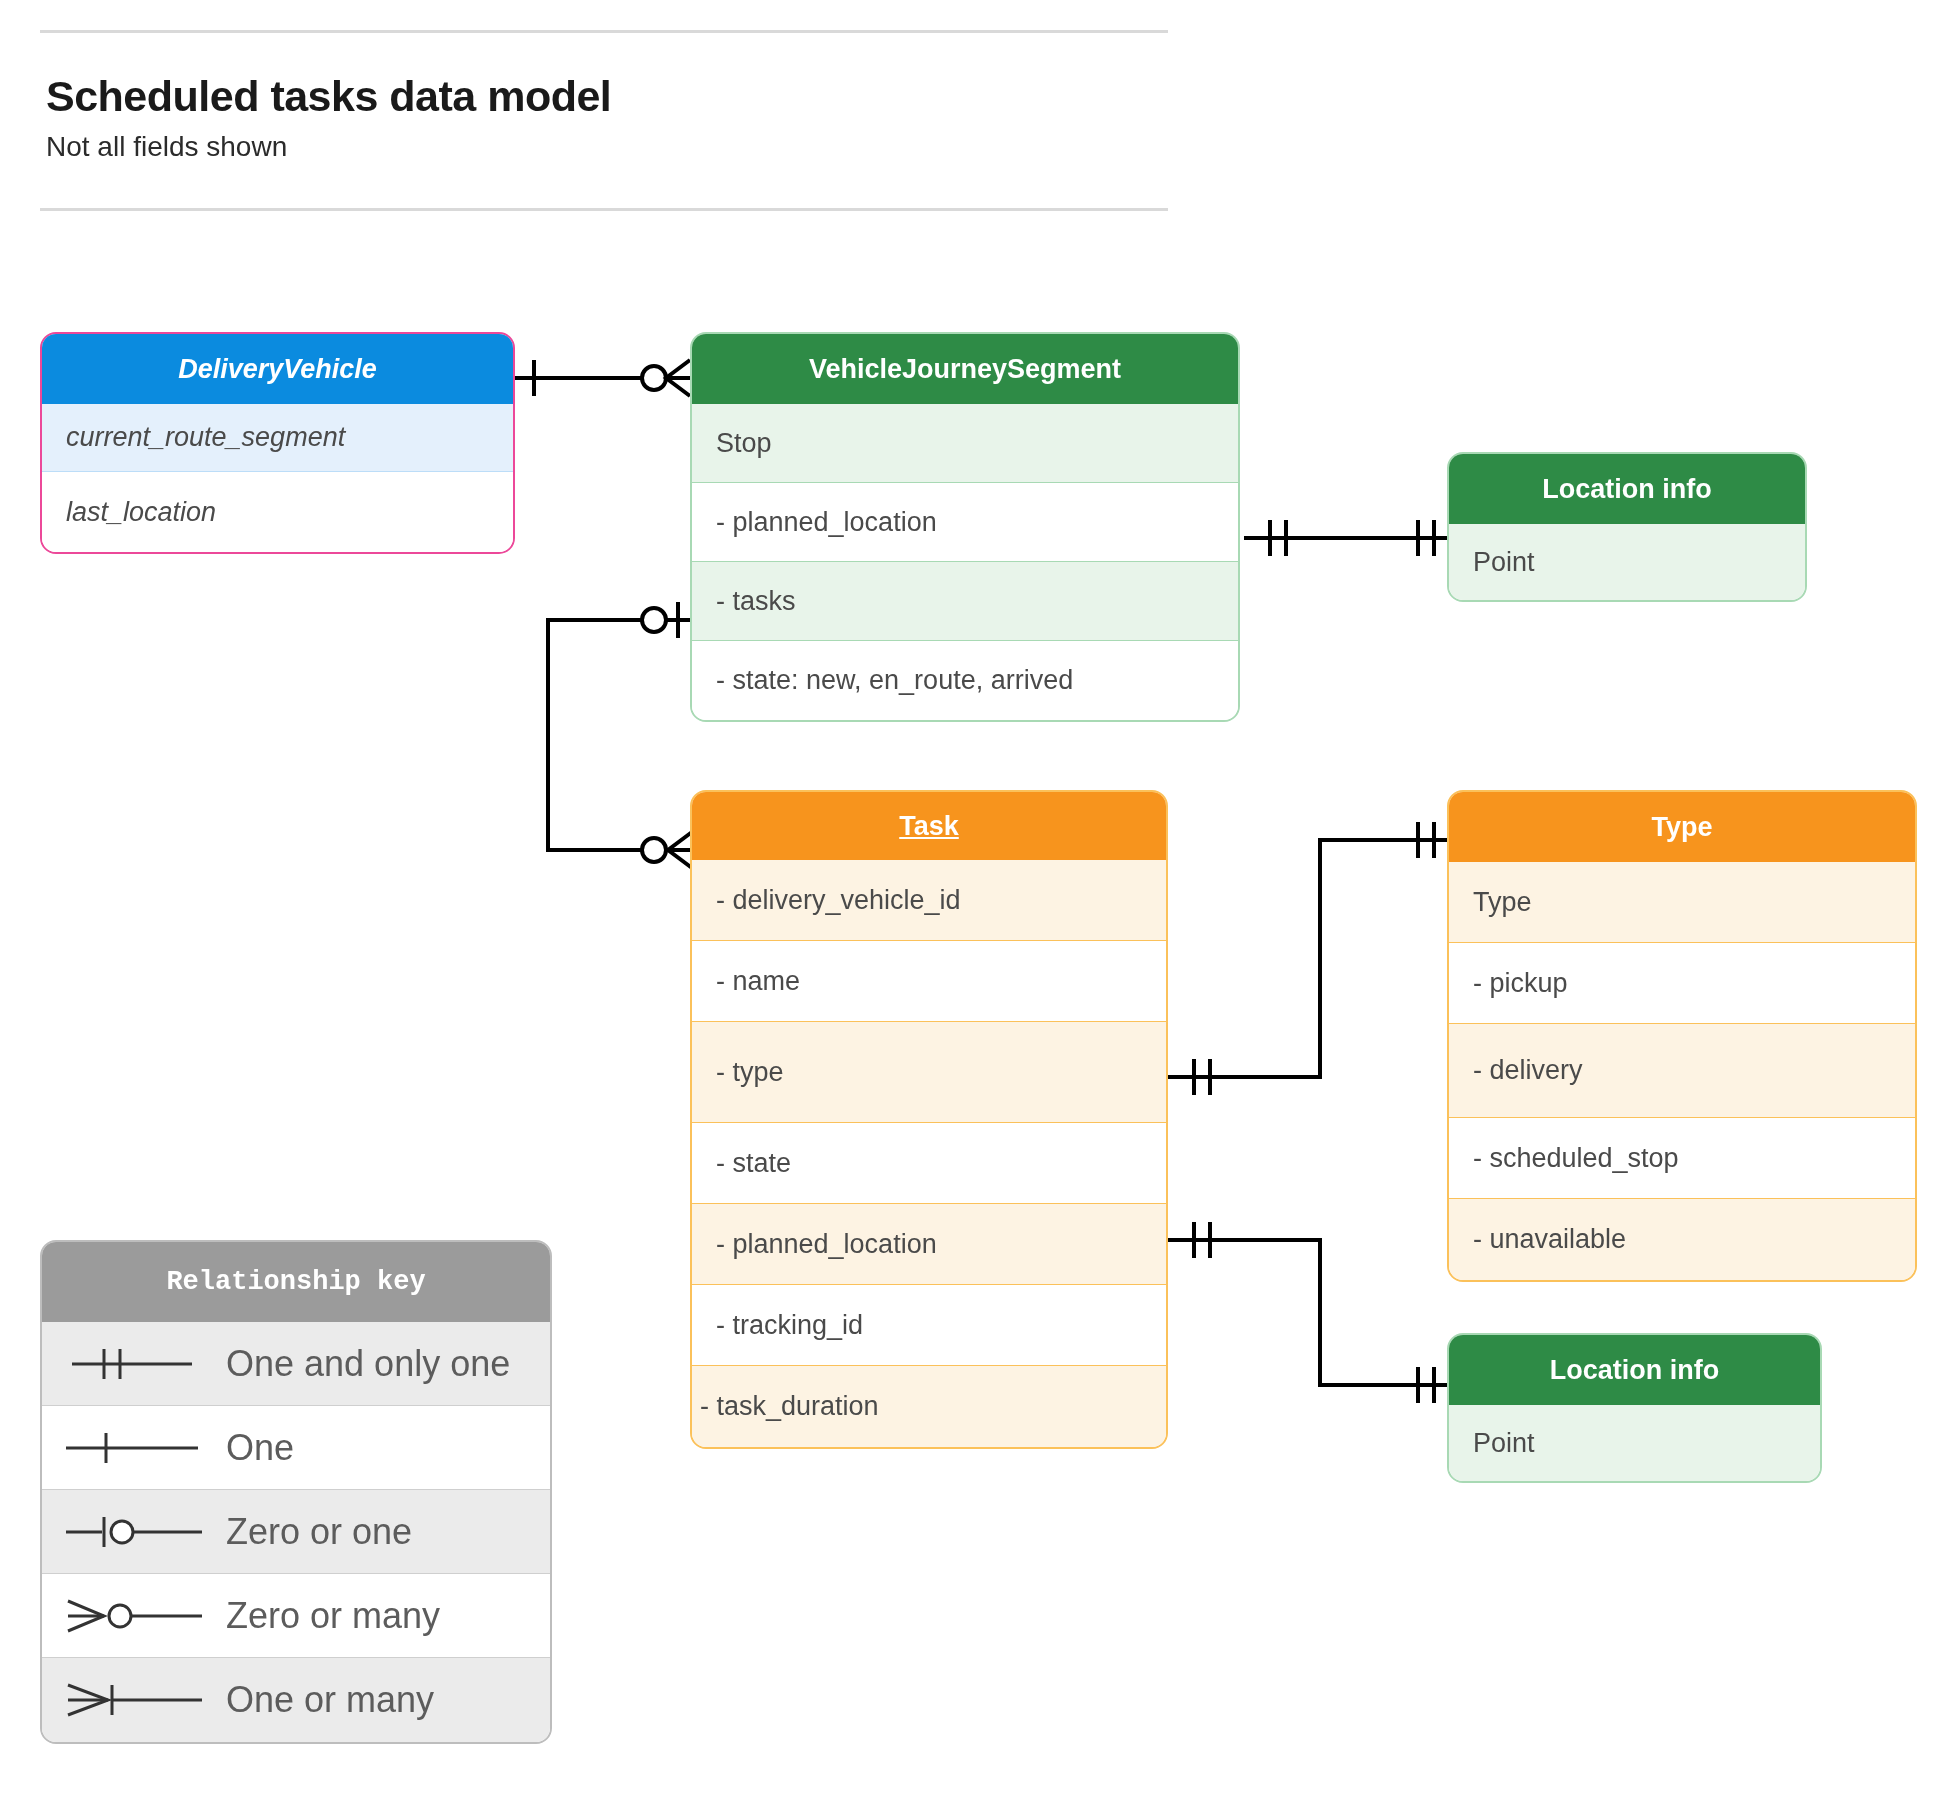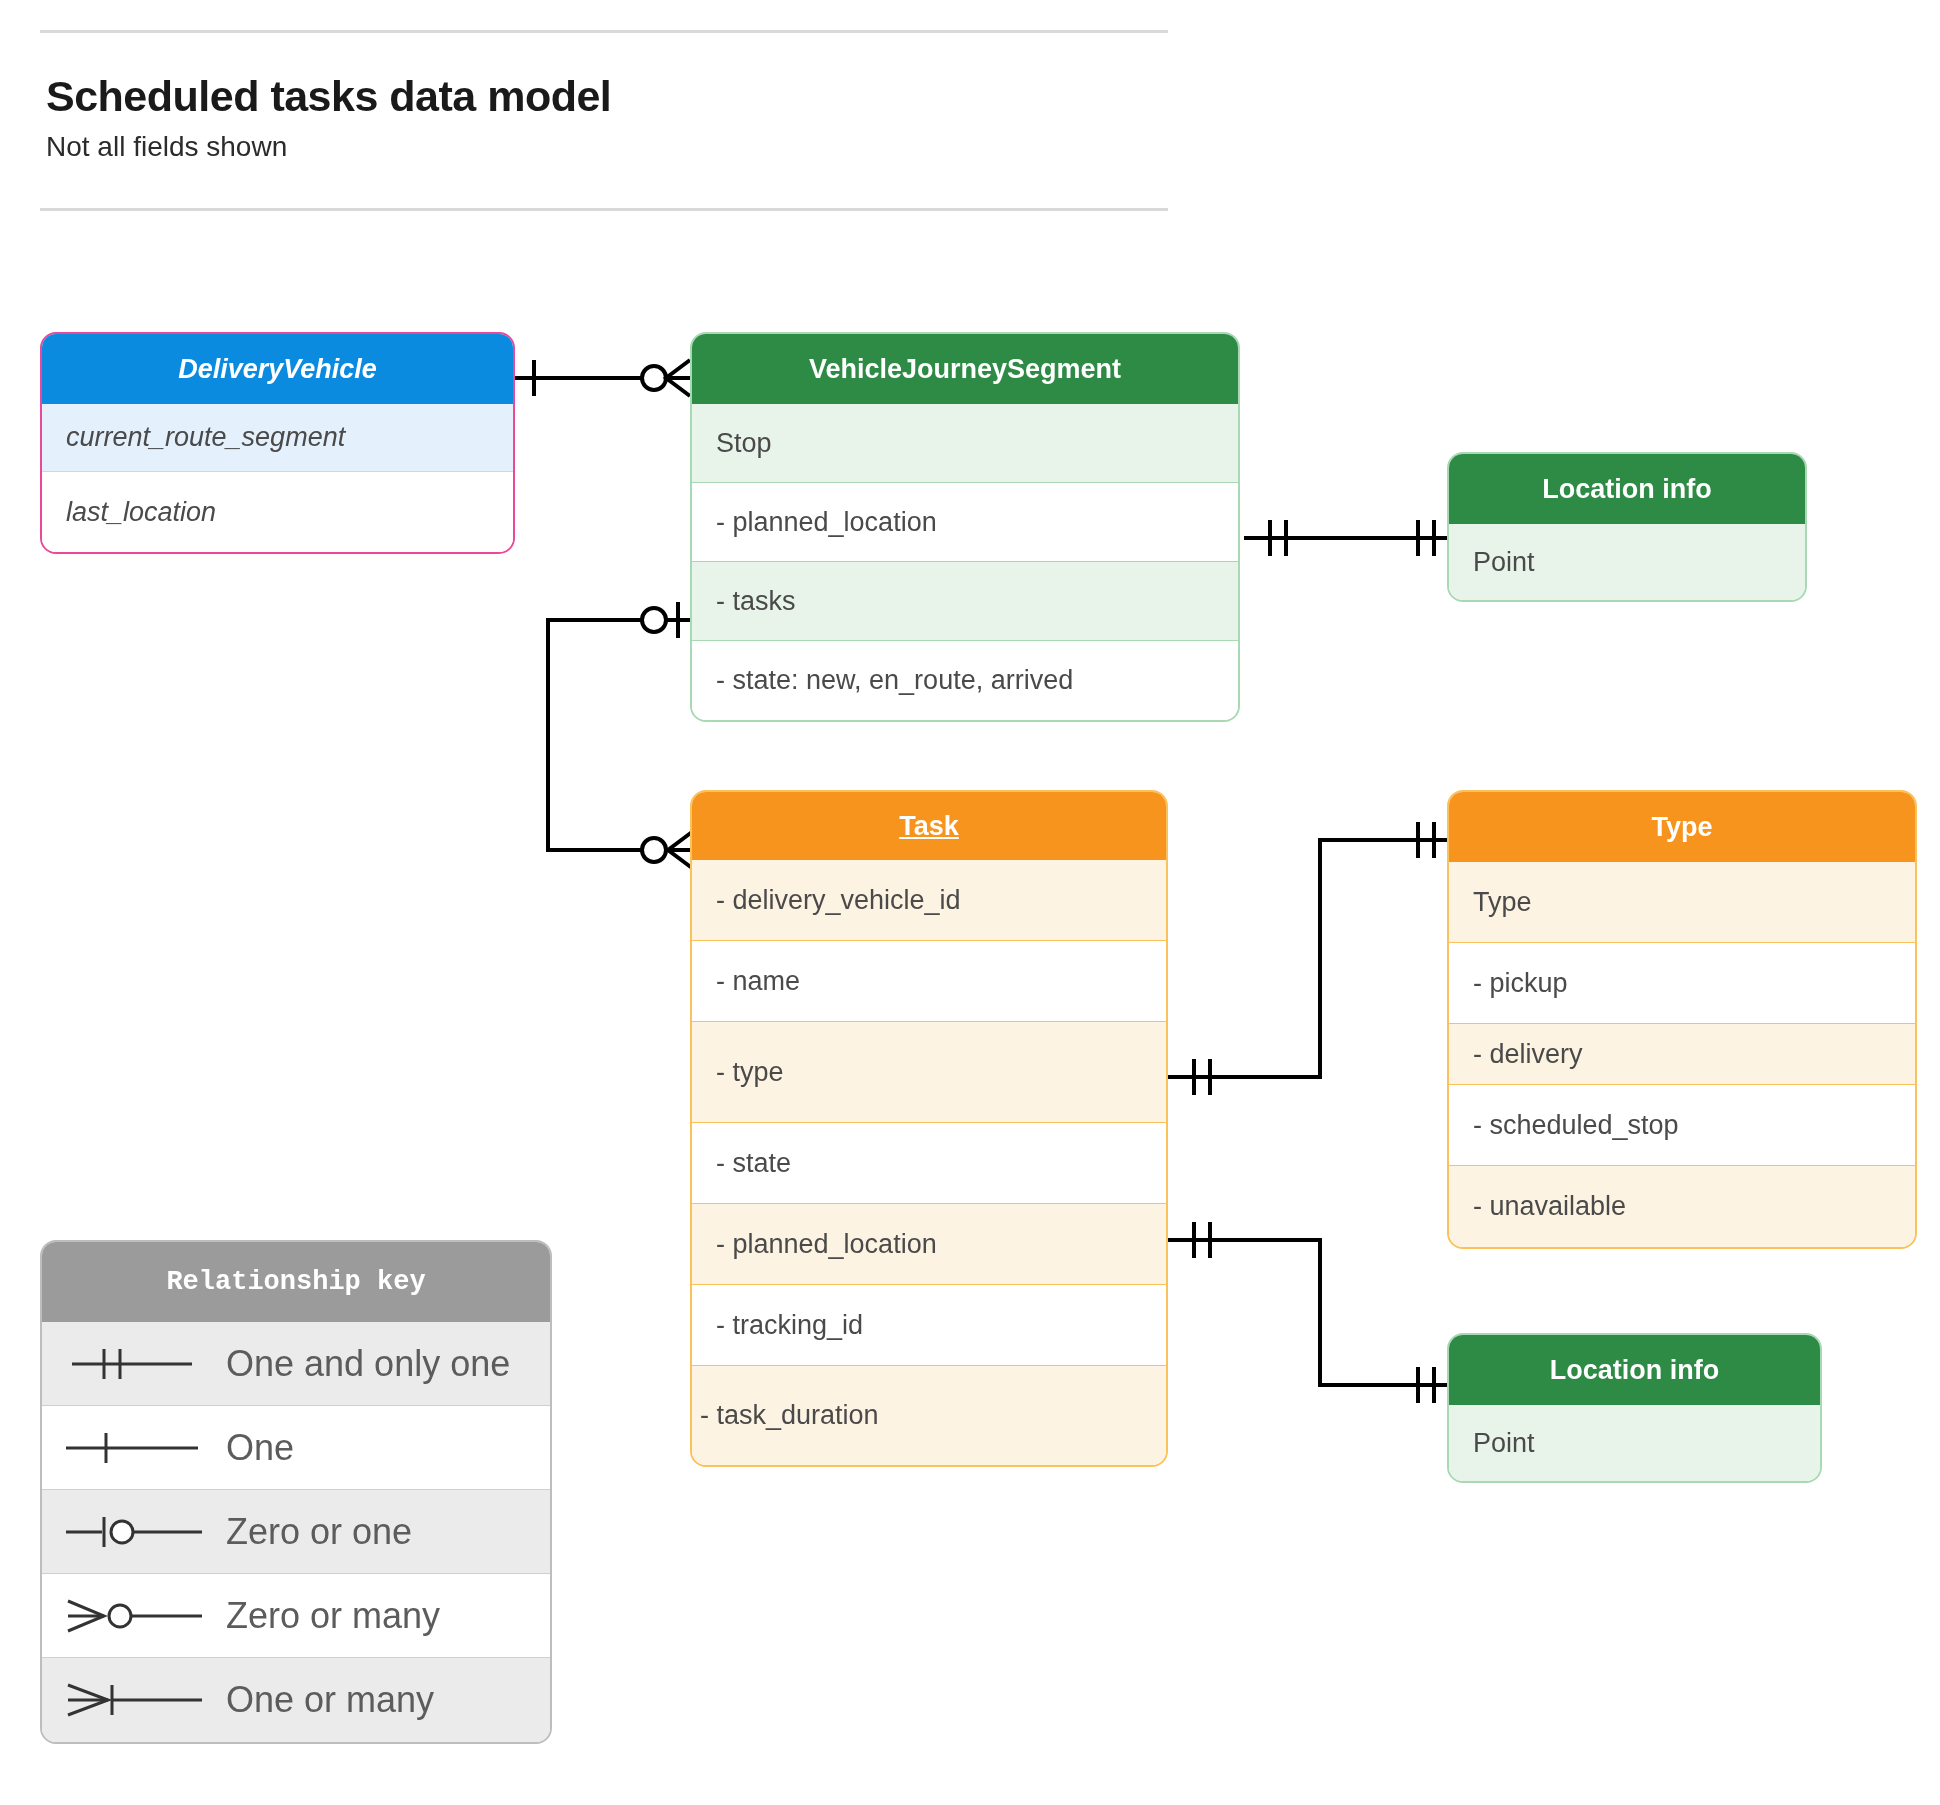--- a/index.html
+++ b/index.html
@@ -220,30 +220,30 @@
 
 <div class="entity e-orange" style="left:690px; top:790px; width:478px;">
   <div class="entity-title" style="height:68px;text-decoration:underline;">Task</div>
   <div class="entity-rows">
     <div class="entity-row alt" style="height:81px;">- delivery_vehicle_id</div>
     <div class="entity-row" style="height:81px;">- name</div>
     <div class="entity-row alt" style="height:101px;">- type</div>
     <div class="entity-row" style="height:81px;">- state</div>
     <div class="entity-row alt" style="height:81px;">- planned_location</div>
     <div class="entity-row" style="height:81px;">- tracking_id</div>
-    <div class="entity-row alt" style="height:99px;padding-left:8px;">- task_duration</div>
+    <div class="entity-row alt" style="height:81px;padding-left:8px;">- task_duration</div>
   </div>
 </div>
 
 <div class="entity e-orange" style="left:1447px; top:790px; width:470px;">
   <div class="entity-title" style="height:70px;">Type</div>
   <div class="entity-rows">
     <div class="entity-row alt" style="height:81px;">Type</div>
     <div class="entity-row" style="height:81px;">-  pickup</div>
-    <div class="entity-row alt" style="height:61px;">-  delivery</div>
+    <div class="entity-row alt" style="height:94px;">-  delivery</div>
     <div class="entity-row" style="height:81px;">-  scheduled_stop</div>
     <div class="entity-row alt" style="height:81px;">-  unavailable</div>
   </div>
 </div>
 
 <div class="entity e-green" style="left:1447px; top:1333px; width:375px;">
   <div class="entity-title" style="height:70px;">Location info</div>
   <div class="entity-rows">
     <div class="entity-row alt" style="height:76px;">Point</div>
   </div>

